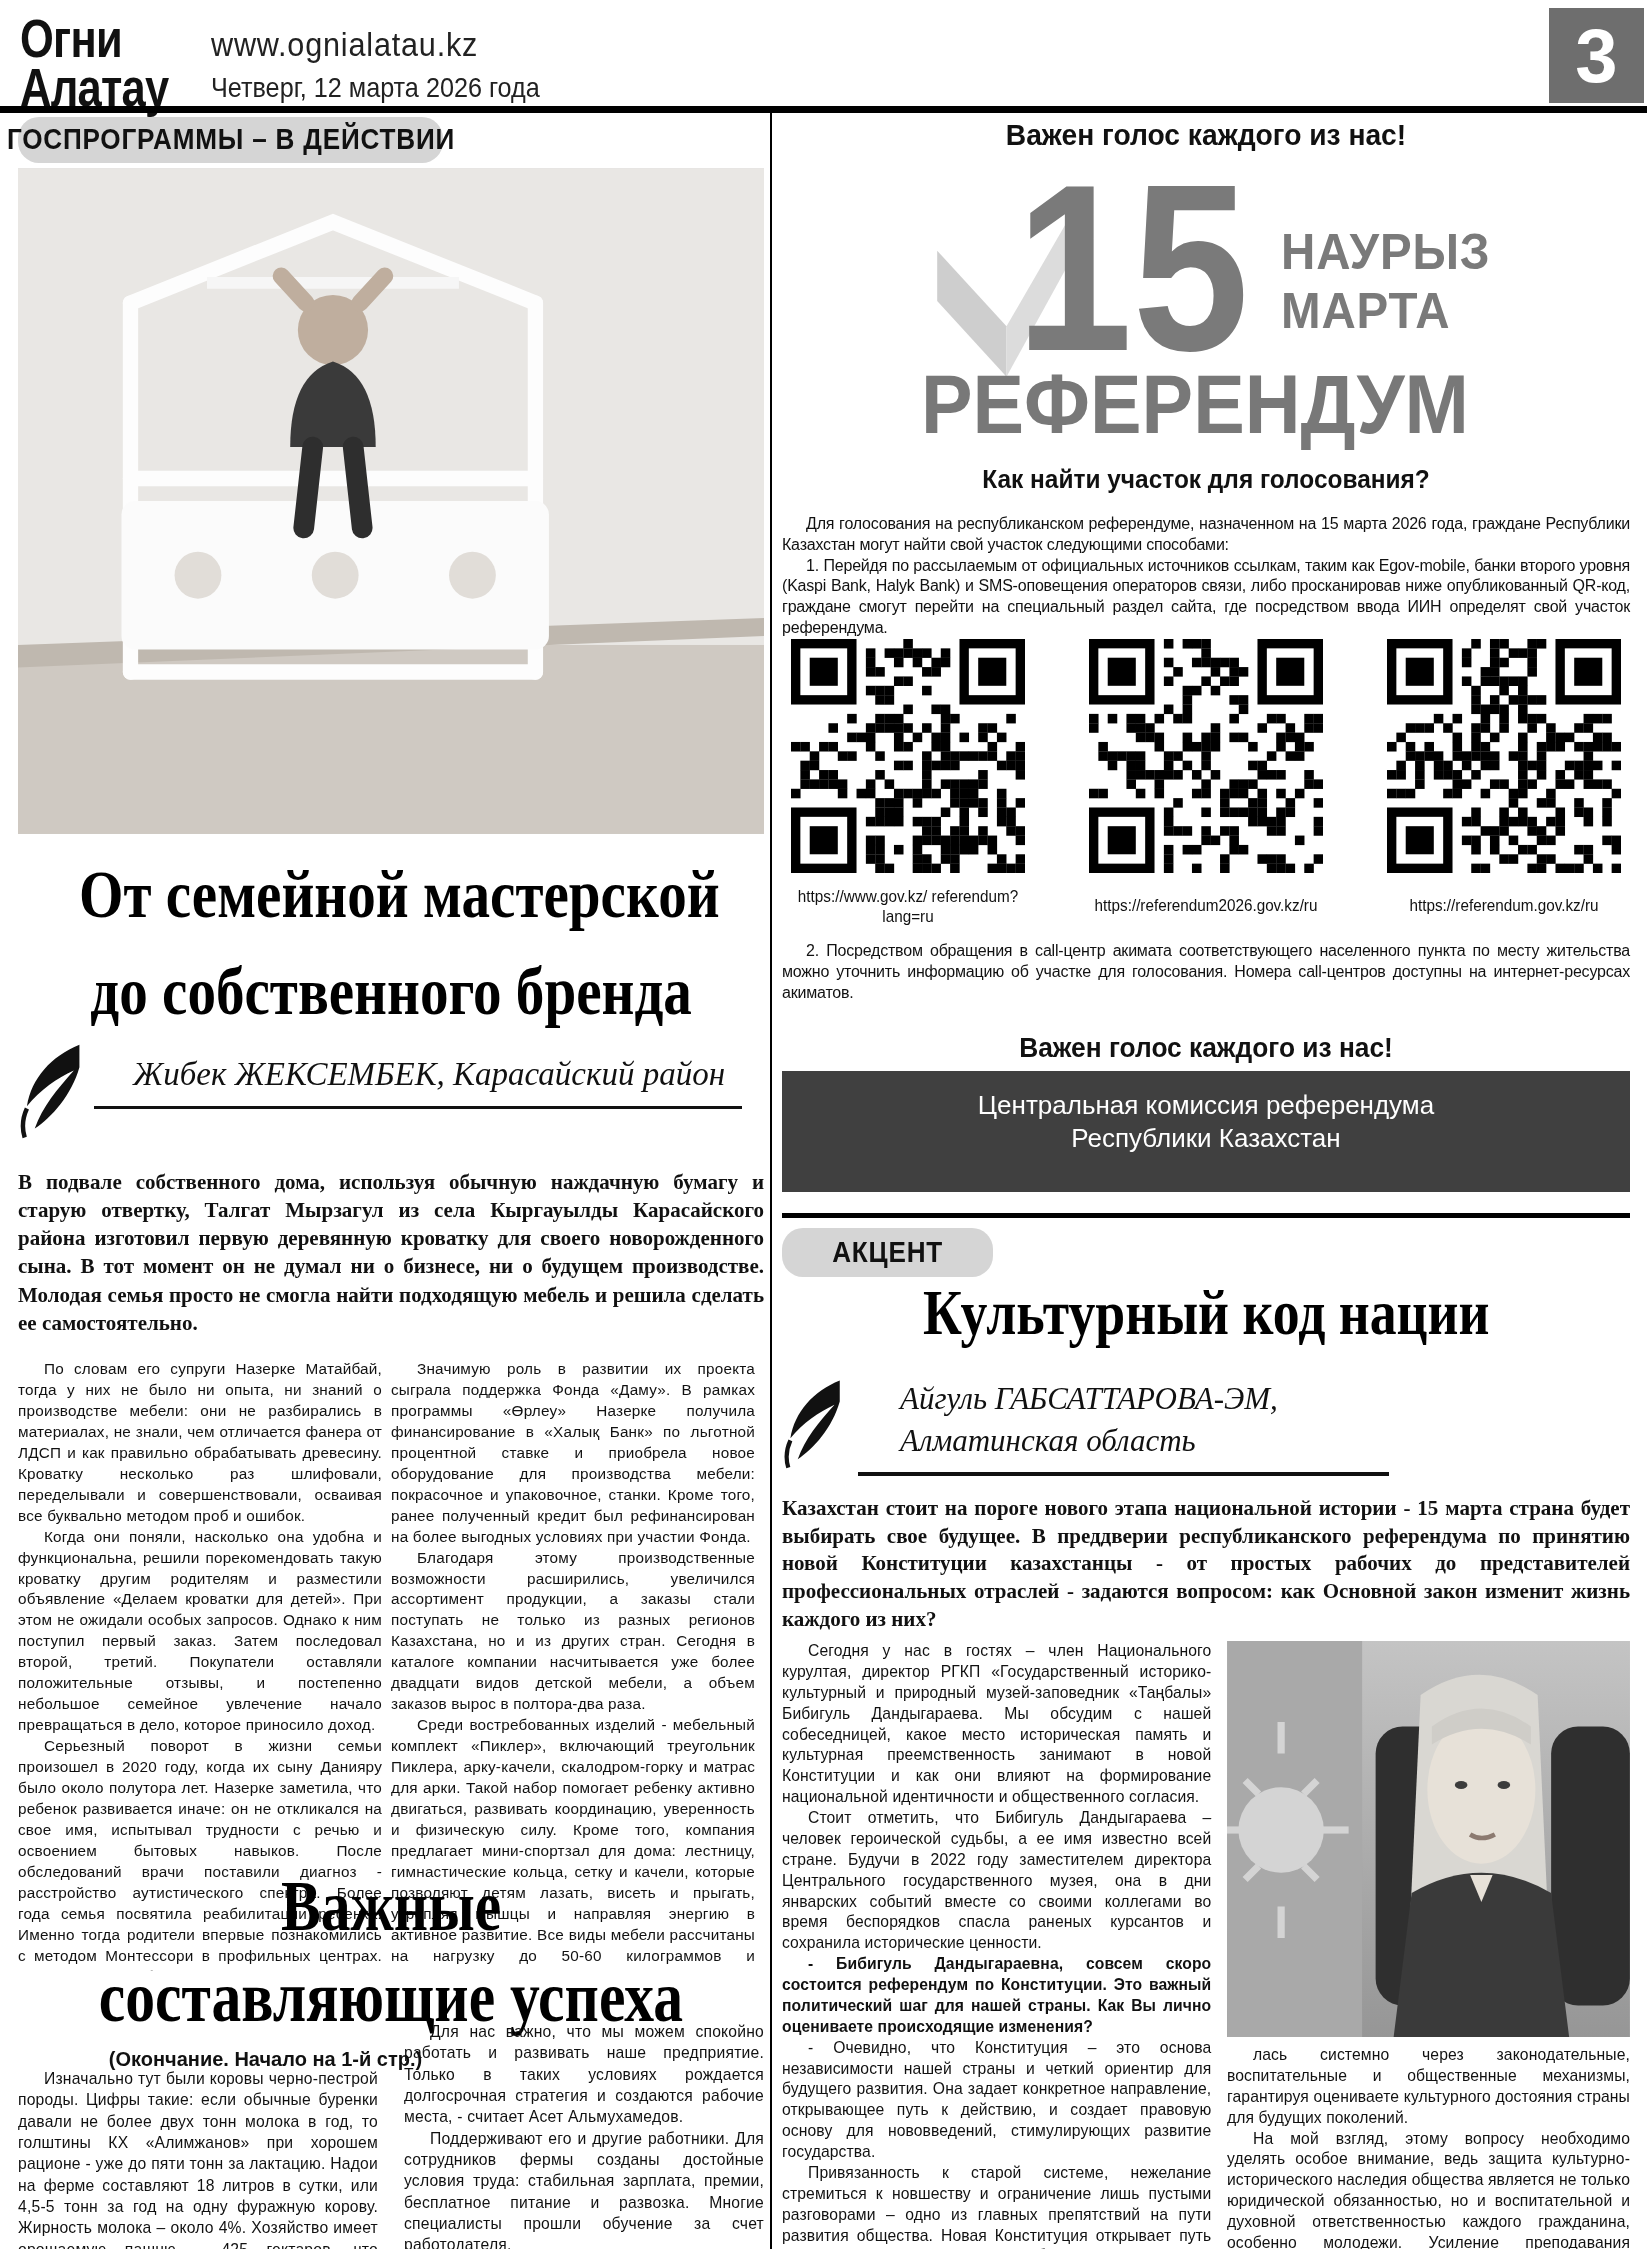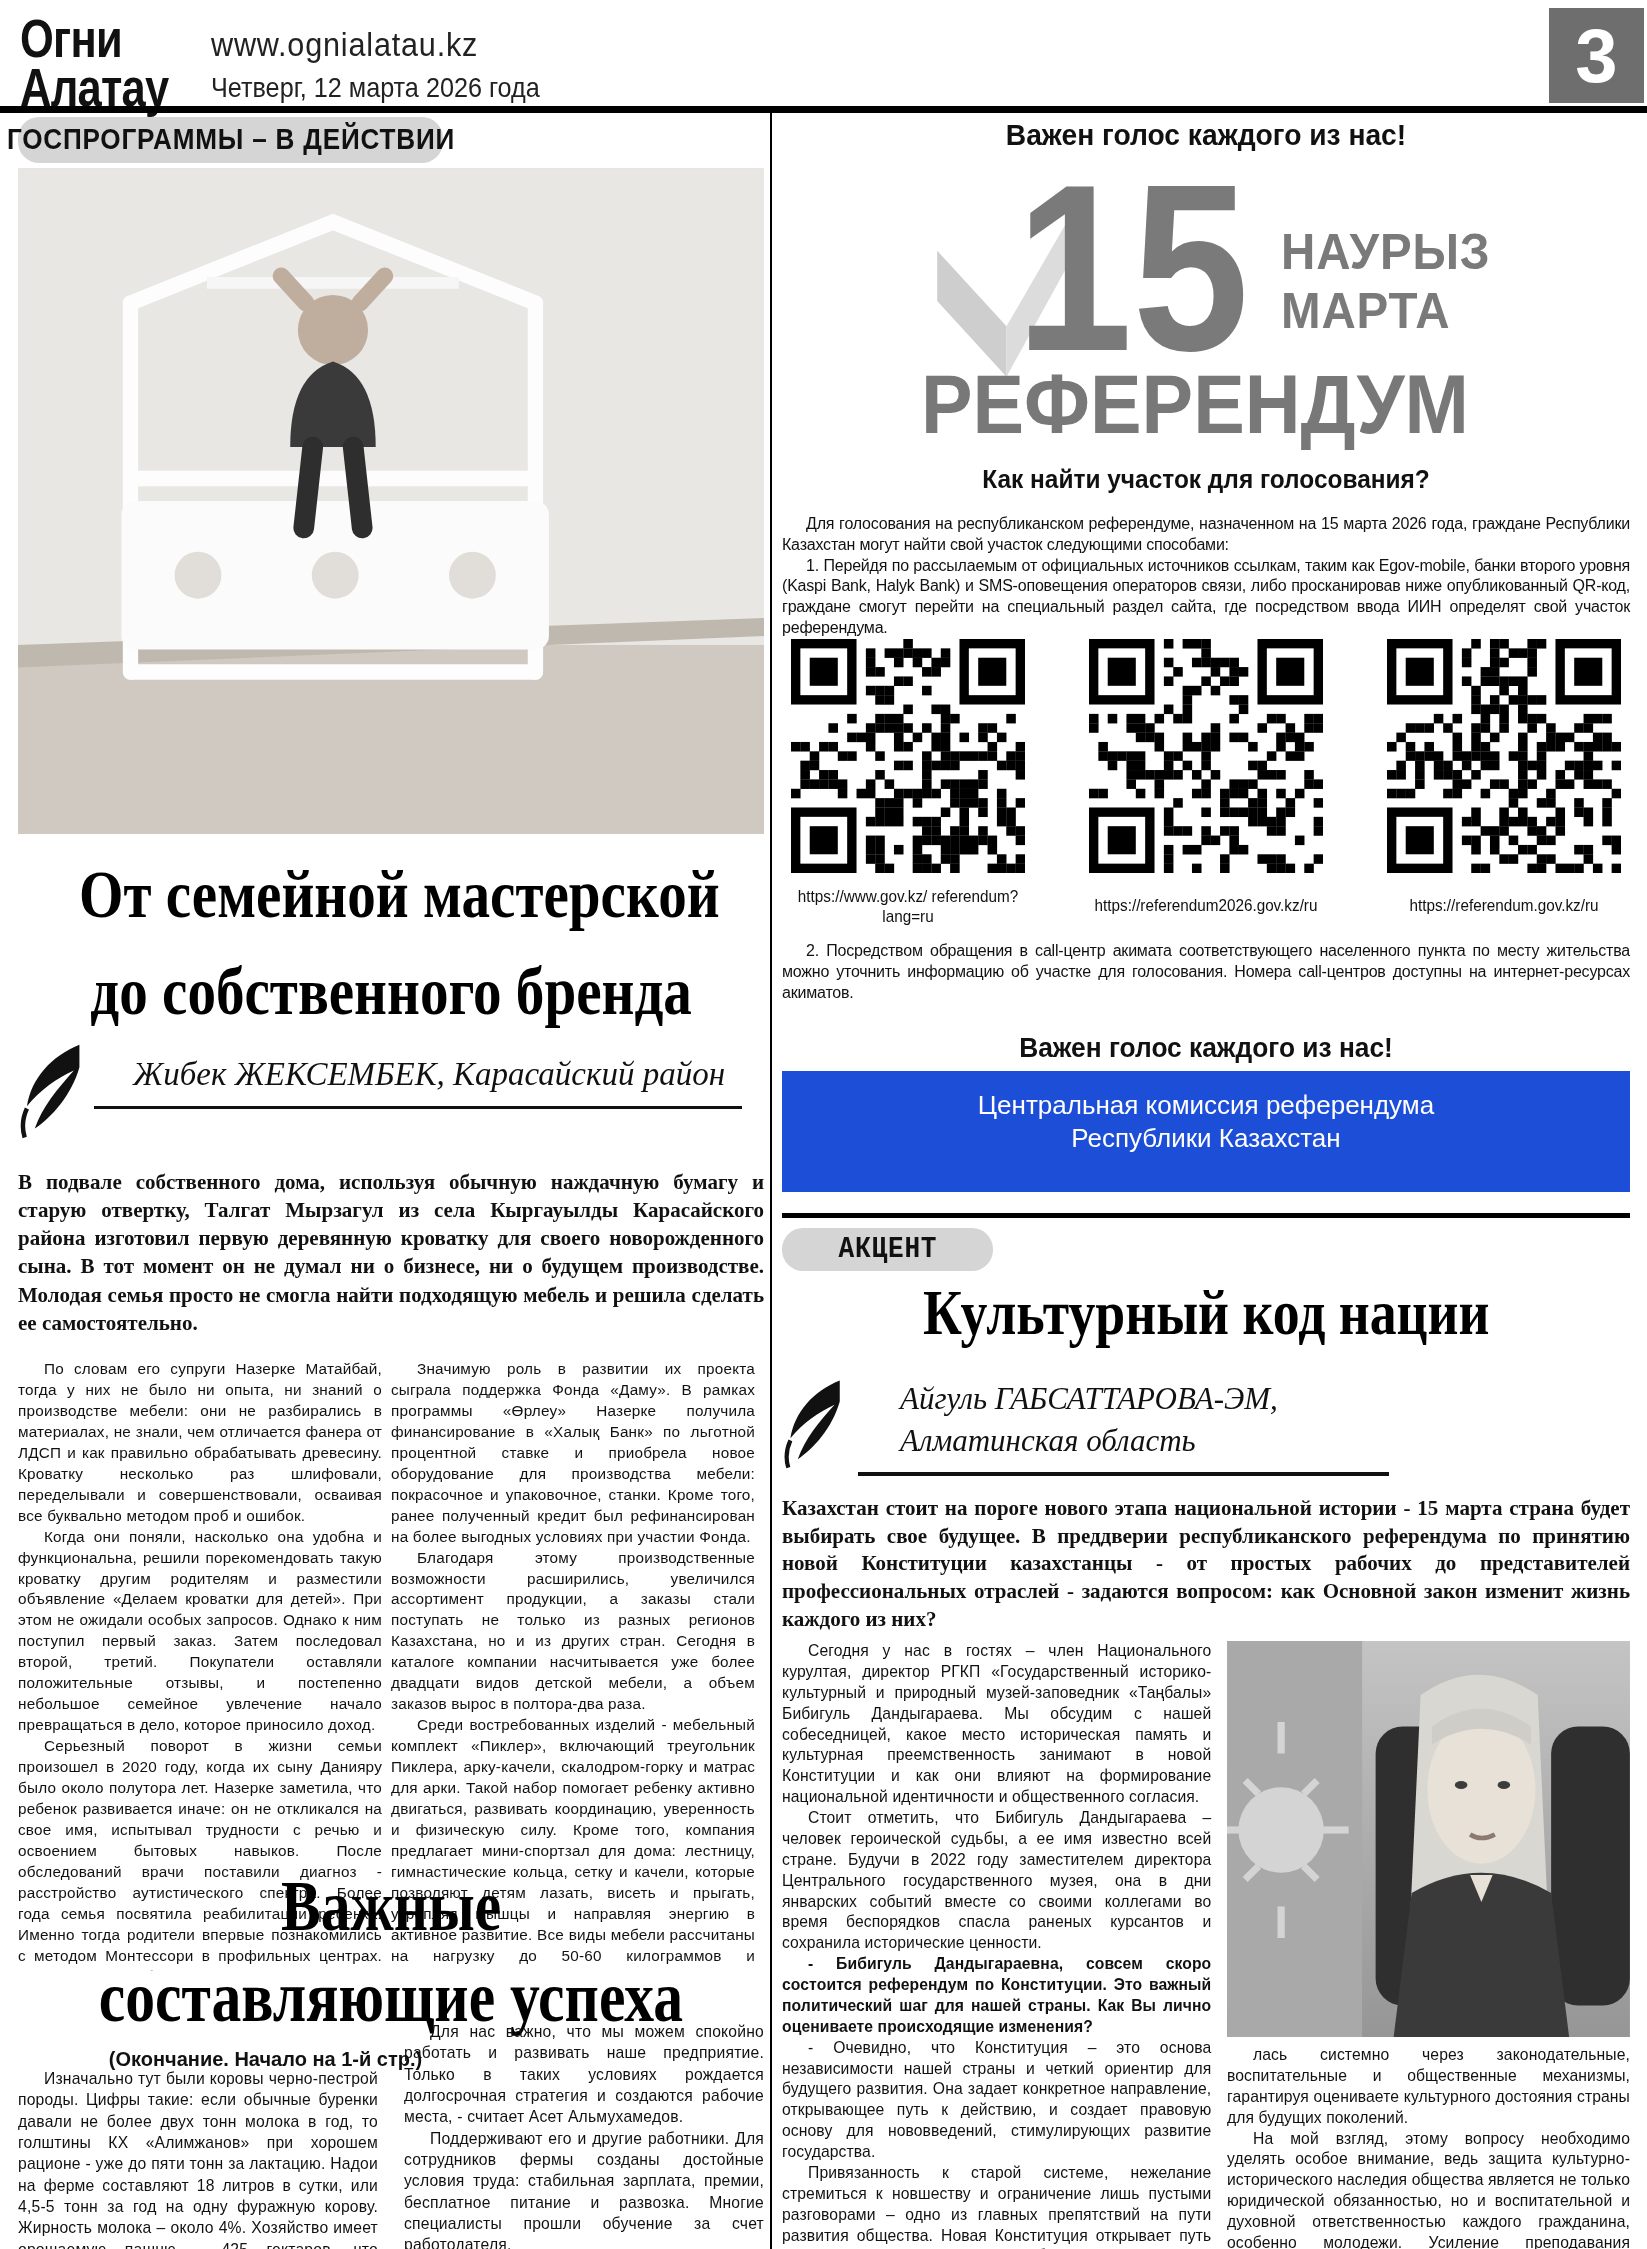--- a/index.html
+++ b/index.html
@@ -33,21 +33,21 @@
   .body1 p{font-size:15.3px;line-height:1.37;letter-spacing:0.2px;}
   .body2 p{font-size:15.7px;line-height:1.36;letter-spacing:0.2px;}
   .cont-note{font-weight:bold;font-size:20px;text-align:center;}
   
   .right{position:absolute;left:782px;top:113px;width:848px;}
   .r-abs{position:absolute;left:0;width:848px;}
   .slogan{font-weight:bold;font-size:29px;text-align:center;transform:scaleX(.94);}
   .ref-intro p{margin:0;font-size:16px;line-height:1.3;text-align:justify;text-indent:24px;
                letter-spacing:-0.2px;}
   .rbody p{font-size:15.7px;line-height:1.33;letter-spacing:0.1px;}
-  .combox{background:#1d4ed8;color:#fff;text-align:center;}
+  .combox{background:#404040;color:#fff;text-align:center;}
   .combox .cl{font-size:26px;line-height:1.25;}
   .combox .cs{font-size:25px;}
   .photo-frame{overflow:hidden;background:#ccc;}
   .photo-frame svg{display:block;}
 </style>
 </head>
 <body>
 
 <div class="page">
 
@@ -801,21 +801,21 @@
     <div class="r-abs slogan" style="top:919px;font-size:28px;">Важен голос каждого из нас!</div>
 
     <div class="r-abs combox" style="top:958px;height:121px;padding-top:18px;box-sizing:border-box;">
       <div class="cl">Центральная комиссия референдума</div>
       <div class="cl">Республики Казахстан</div>
     </div>
 
     <div class="r-abs" style="top:1100px;height:4.5px;background:#000;"></div>
 
     <div class="r-abs" style="top:1115px;">
-      <div class="pill" style="width:211px;height:43px;font-family:Liberation Mono, monospace;">
+      <div class="pill" style="width:211px;height:49px;">
         <span>АКЦЕНТ</span>
       </div>
     </div>
 
     <div class="r-abs headline" style="top:1166px;font-size:64px;line-height:1.05;">
       <span class="squeeze">Культурный код нации</span>
     </div>
 
     <div class="r-abs" style="top:1265px;">
       <svg width="63" height="97" viewBox="0 0 60 90" style="position:absolute;left:0;top:-4.5px;">

